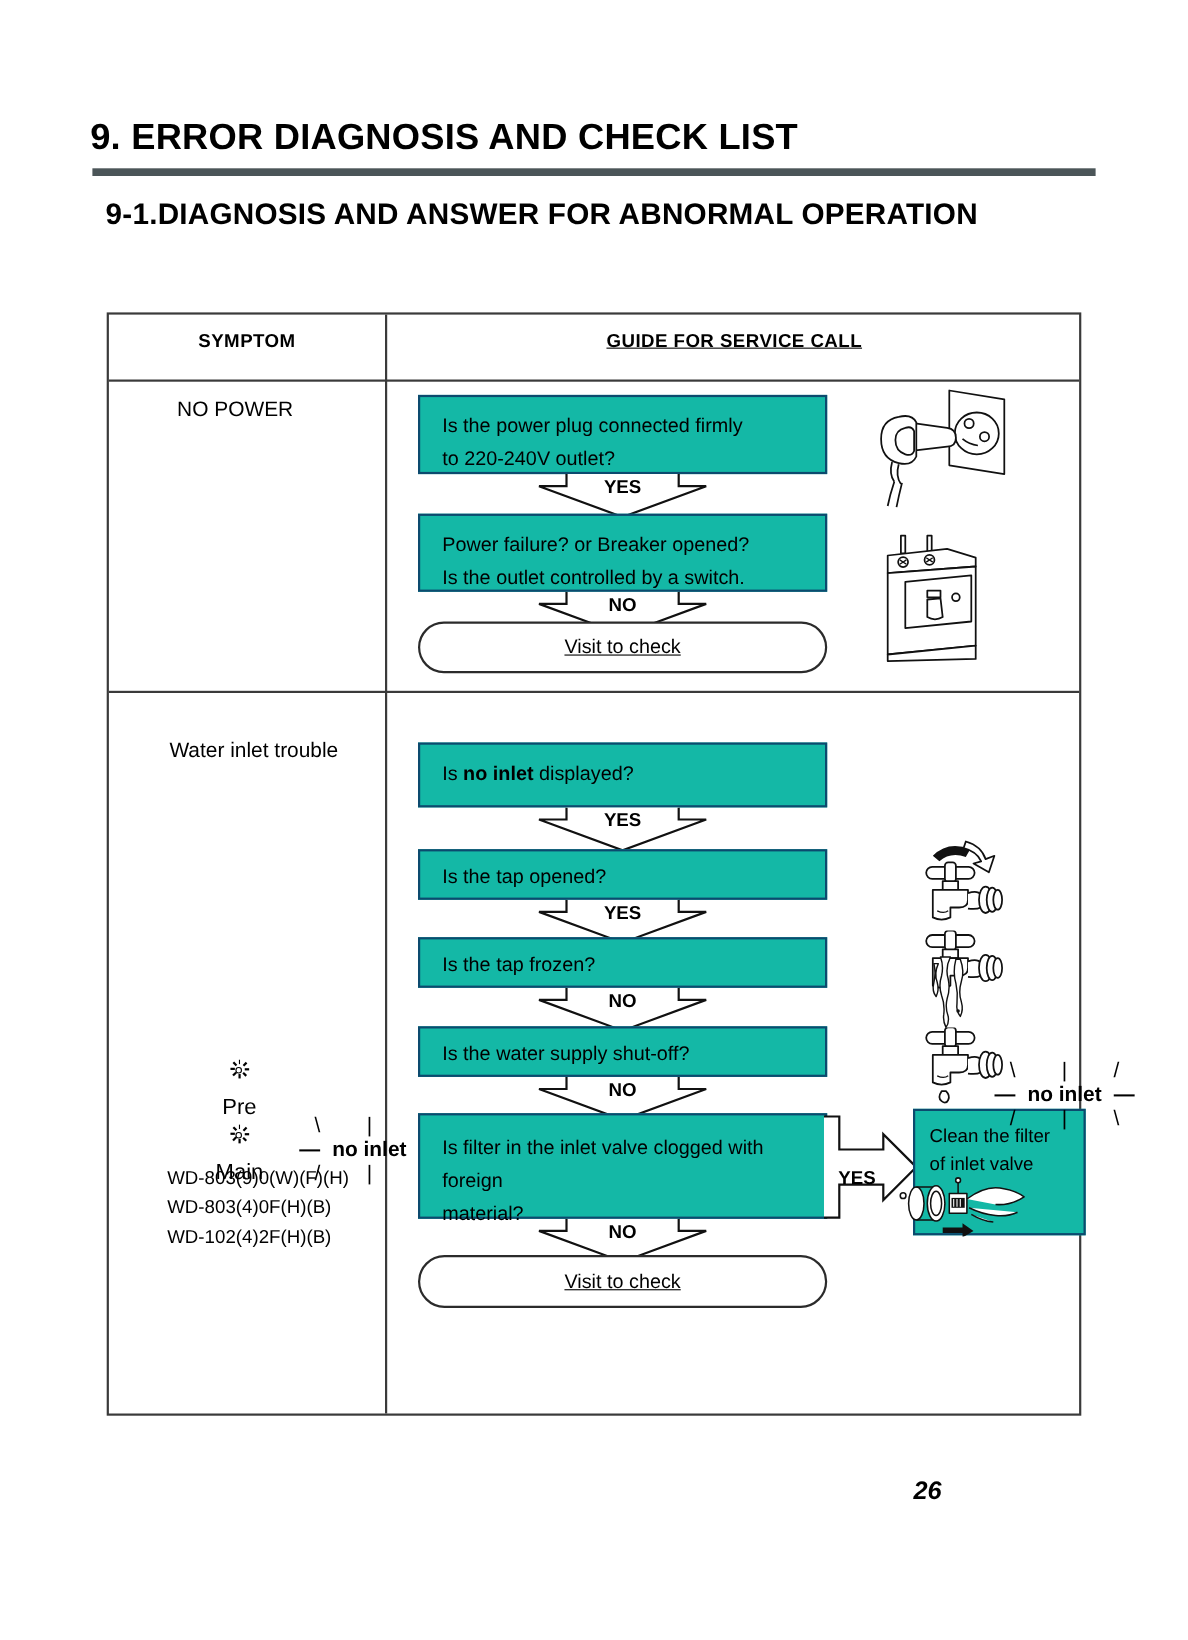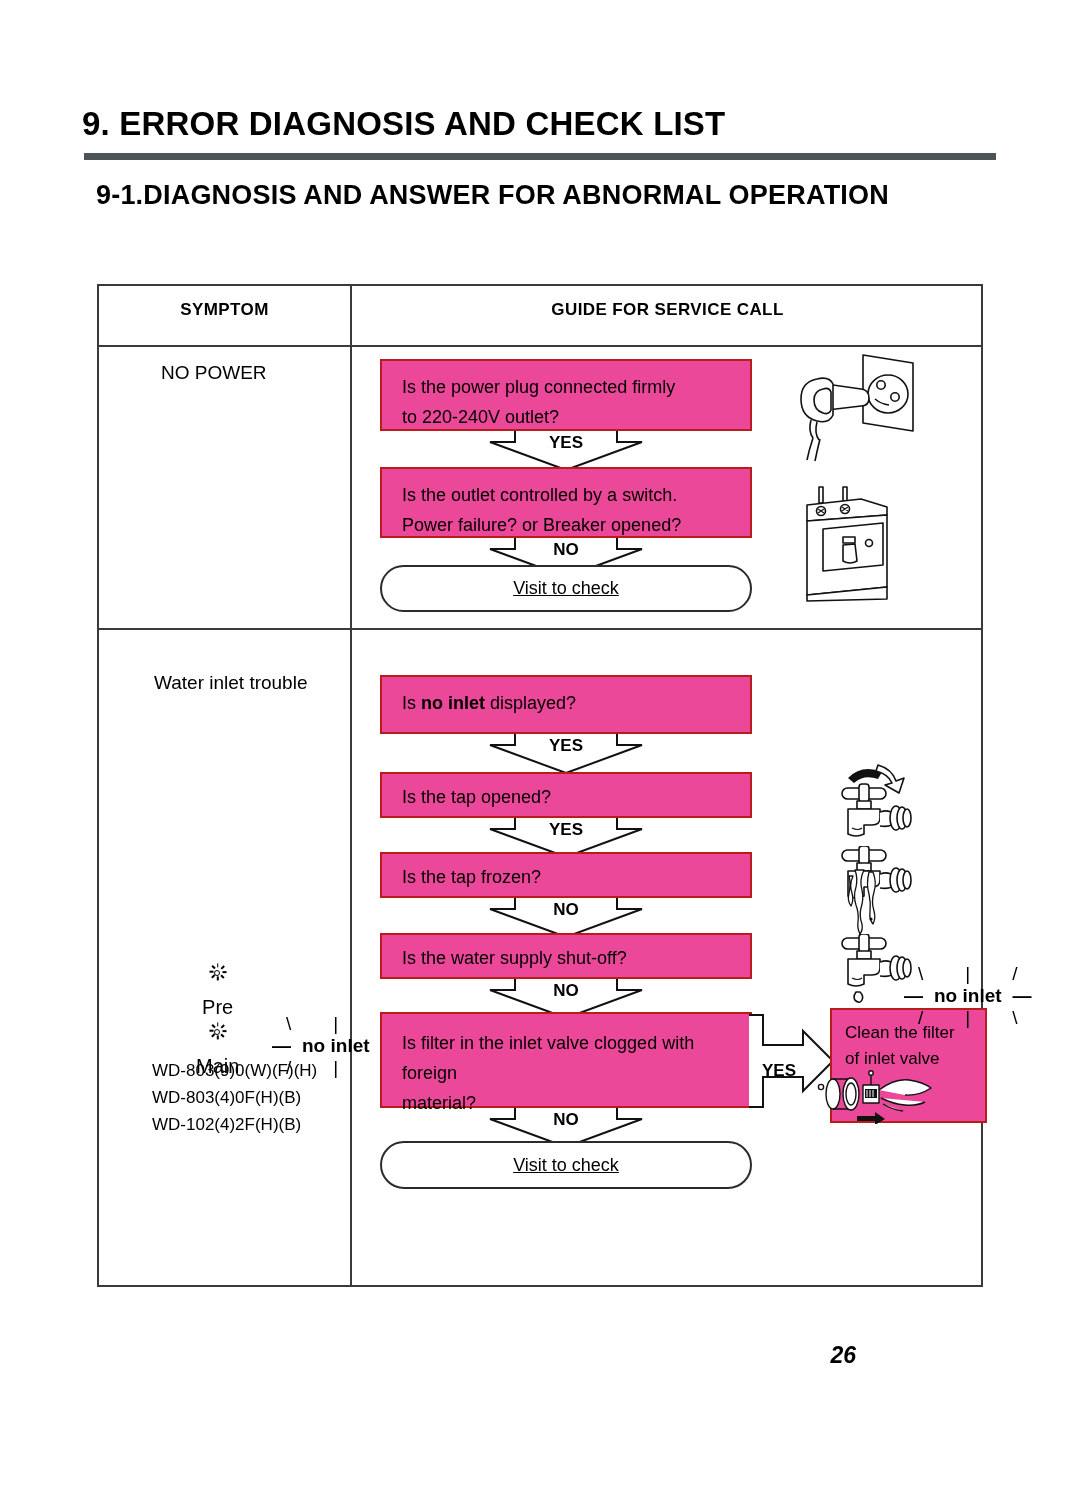--- a/index.html
+++ b/index.html
@@ -80,21 +80,21 @@
   }
   .hdr-cell {
     position: absolute;
     top: 14px;
     font-size: 17px;
     font-weight: bold;
     letter-spacing: 0.4px;
     text-align: center;
   }
   .hdr-symptom { left: 0; width: 251px; }
-  .hdr-guide   { left: 253px; width: 631px; }
+  .hdr-guide   { left: 253px; width: 631px; text-decoration: underline; }
 
   
   .sym-text {
     position: absolute;
     font-size: 19px;
     white-space: nowrap;
   }
   .sym-nopower { left: 62px; top: 76px; }
   .sym-water   { left: 55px; top: 386px; }
 
@@ -157,26 +157,26 @@
     font-weight: normal;
     padding: 0 14px;
   }
   .noinlet .rays span { font-family: "Liberation Sans", sans-serif; }
   .ni-left  { left: 173px; top: 727px; }
   .ni-right { left: 805px; top: 677px; }
 
   
   .fbox {
     position: absolute;
-    border: 2px solid #b91c1c;
+    border: 2px solid #0c4a6e;
     box-sizing: border-box;
     font-size: 18px;
     line-height: 30px;
     padding: 11px 0 0 20px;
-    background: #ec4899;
+    background: #14b8a6;
   }
   .fbox b { font-weight: bold; }
 
   .pill {
     position: absolute;
     border: 2px solid #2b2b2b;
     border-radius: 40px;
     box-sizing: border-box;
     font-size: 18px;
     text-align: center;
@@ -257,22 +257,22 @@
   </div>
 
   <div class="conn" style="left:388px; top:145px;">
     <svg width="158" height="40" viewBox="0 0 158 40">
       <path d="M28 0 L28 11 L3 11 L79 39 L155 11 L130 11 L130 0" fill="#fff" stroke="#111" stroke-width="2" stroke-linejoin="miter"></path>
     </svg>
     <div class="lbl">YES</div>
   </div>
 
   <div class="fbox" style="left:281px; top:181px; width:372px; height:71px;">
+    <div>Power failure? or Breaker opened?</div>
     <div>Is the outlet controlled by a switch.</div>
-    <div>Power failure? or Breaker opened?</div>
   </div>
 
   <div class="conn" style="left:388px; top:252px;">
     <svg width="158" height="40" viewBox="0 0 158 40">
       <path d="M28 0 L28 11 L3 11 L79 39 L155 11 L130 11 L130 0" fill="#fff" stroke="#111" stroke-width="2" stroke-linejoin="miter"></path>
     </svg>
     <div class="lbl">NO</div>
   </div>
 
   <div class="pill" style="left:281px; top:279px; width:372px; height:47px;">

